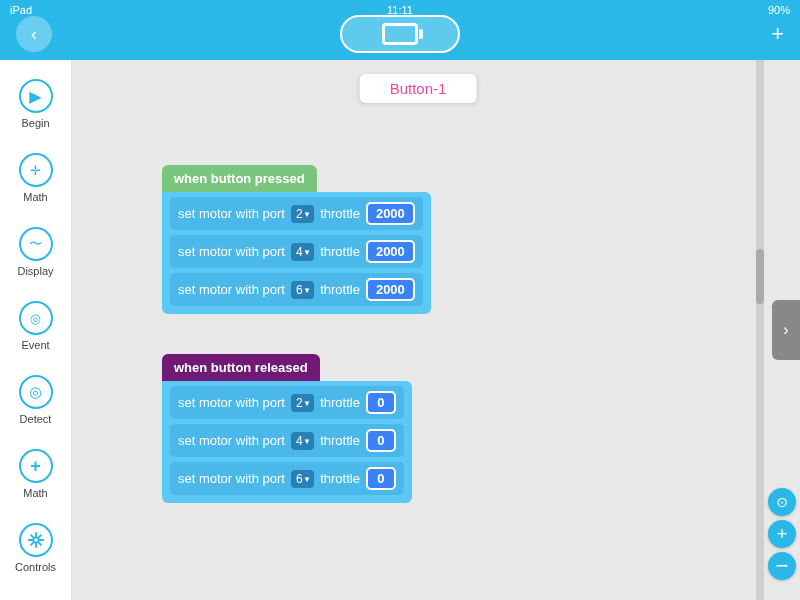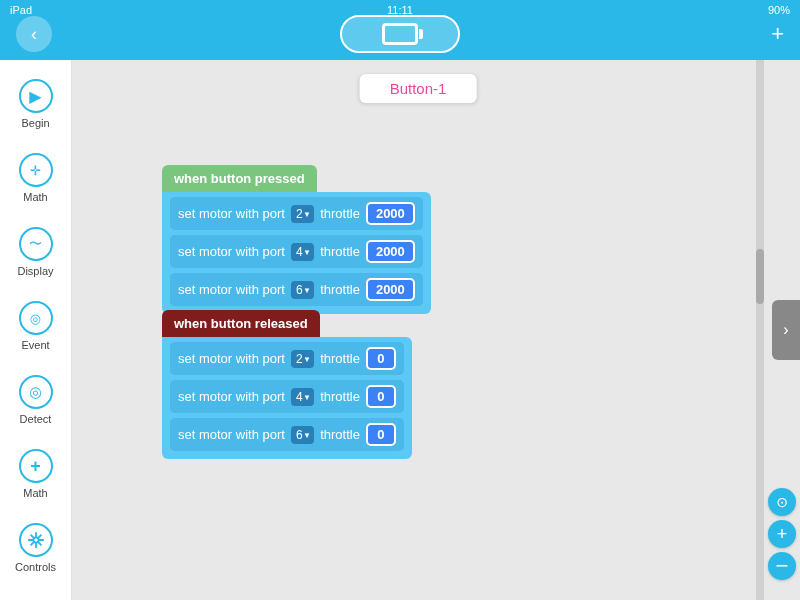--- a/index.html
+++ b/index.html
@@ -172,21 +172,22 @@
       padding: 6px 12px;
       font-size: 13px;
       font-weight: 600;
       color: white;
       display: inline-block;
     }
     .block-header.pressed {
       background: #7bc67e;
     }
     .block-header.released {
-      background: #7f1d1d;
+      background: #701a75;
+      margin-top: 44px;
     }
 
     
     .block-rows {
       background: #5bc8f5;
       border-radius: 0 6px 6px 6px;
       padding: 5px 8px 8px 8px;
       display: flex;
       flex-direction: column;
       gap: 5px;

